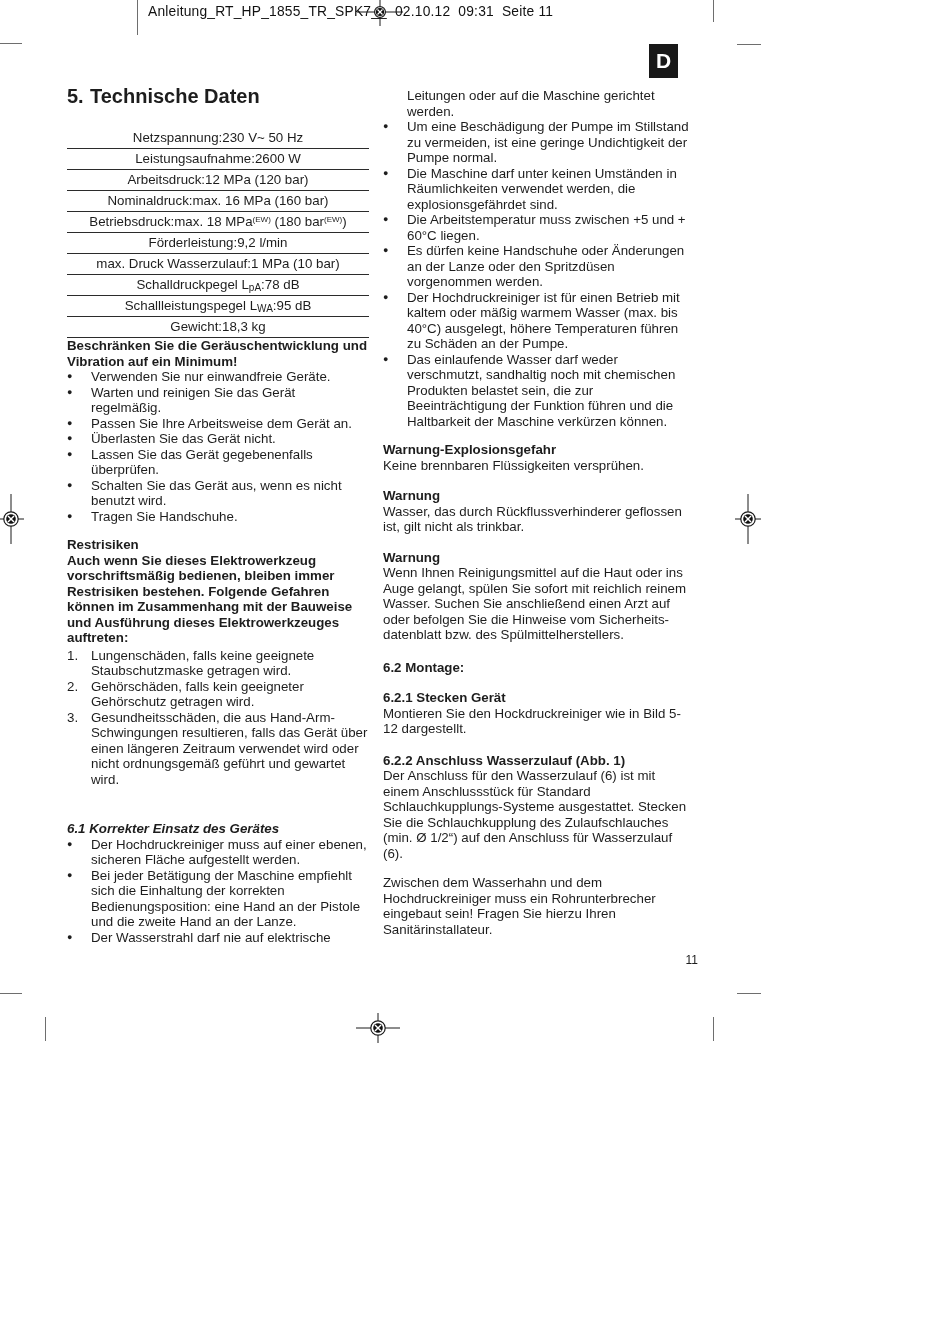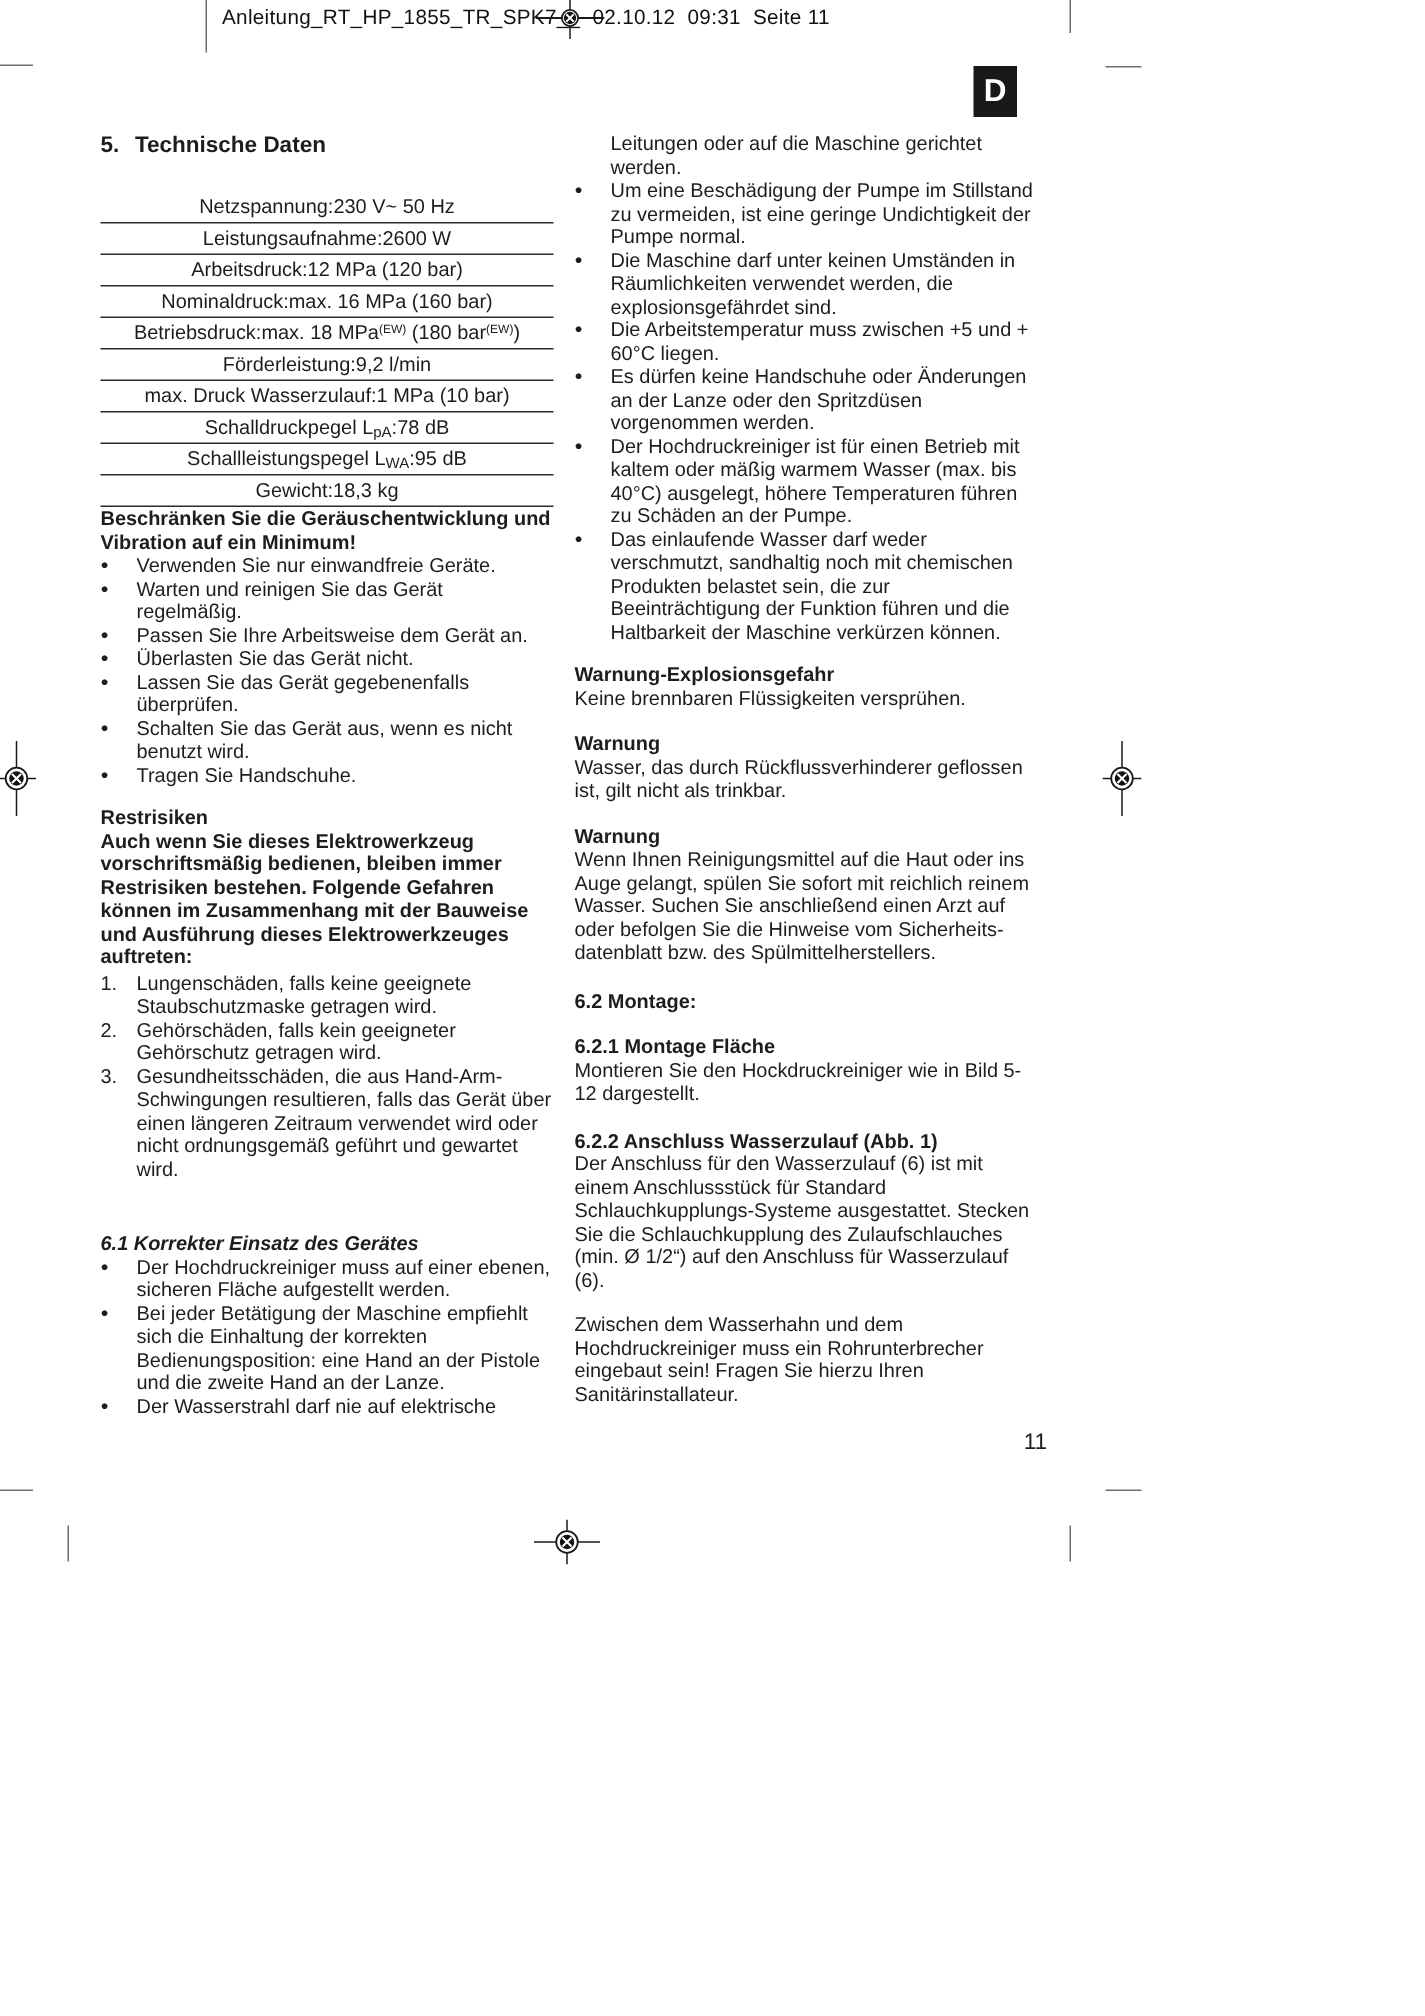--- a/index.html
+++ b/index.html
@@ -12,37 +12,37 @@
   .regmark{position:absolute;}
   
   .print-header{position:absolute;left:148px;top:4px;font-size:13.8px;line-height:16px;
                 white-space:pre;letter-spacing:0.2px;color:#111;}
   .lang-badge{position:absolute;left:649px;top:44px;width:29px;height:34px;background:#181818;
               color:#fff;font-weight:bold;font-size:21px;display:flex;align-items:center;justify-content:center;}
   
   .col{position:absolute;top:88px;font-size:13.3px;line-height:15.5px;}
   .col-left{left:67px;width:302px;}
   .col-right{left:370px;width:306px;margin-left:13px;}
-  .sec-title{font-size:15px;font-weight:bold;line-height:17px;}
+  .sec-title{font-size:20px;font-weight:bold;line-height:17px;}
   .sec-title .snum{display:inline-block;min-width:23px;}
   .sec-title .snum.narrow{min-width:20px;}
   
   .tech-table{margin-top:23px;}
   .trow{display:flex;justify-content:center;align-items:baseline;
         border-bottom:1.2px solid #2b2b2b;height:20px;line-height:19.5px;}
   .tval{text-align:right;white-space:nowrap;}
   .supx{font-size:8px;position:relative;top:-4px;letter-spacing:0;}
   .subx{font-size:10px;position:relative;top:2px;}
   .bold{font-weight:bold;}
   .bi{display:flex;}
   .dot{flex:0 0 24px;font-size:9px;line-height:15.5px;}
   .bnum{flex:0 0 24px;}
   .btext{flex:1;}
   .cont{padding-left:24px;}
-  .page-number{position:absolute;left:650px;top:953px;width:48px;text-align:right;font-size:15px;}
+  .page-number{position:absolute;left:650px;top:953px;width:48px;text-align:right;font-size:12px;}
 </style>
 </head>
 <body>
 
 <div class="page">
 
   <div class="cm v" style="left:137px;top:0;height:35px;"></div>
   <div class="cm h" style="left:0;top:43px;width:22px;"></div>
   <div class="cm v" style="left:713px;top:0;height:22px;"></div>
   <div class="cm h" style="left:737px;top:44px;width:24px;"></div>
@@ -242,21 +242,21 @@
     <div>Keine brennbaren Flüssigkeiten versprühen.</div>
 
     <div class="bold" style="margin-top:15px;">Warnung</div>
     <div>Wasser, das durch Rückflussverhinderer geflossen ist, gilt nicht als trinkbar.</div>
 
     <div class="bold" style="margin-top:15px;">Warnung</div>
     <div>Wenn Ihnen Reinigungsmittel auf die Haut oder ins Auge gelangt, spülen Sie sofort mit reichlich reinem Wasser. Suchen Sie anschließend einen Arzt auf oder befolgen Sie die Hinweise vom Sicherheits-datenblatt bzw. des Spülmittelherstellers.</div>
 
     <div class="bold" style="margin-top:17px;">6.2 Montage:</div>
 
-    <div class="bold" style="margin-top:15px;">6.2.1 Montage Fläche</div>
+    <div class="bold" style="margin-top:15px;">6.2.1 Stecken Gerät</div>
     <div>Montieren Sie den Hockdruckreiniger wie in Bild 5-12 dargestellt.</div>
 
     <div class="bold" style="margin-top:16px;">6.2.2 Anschluss Wasserzulauf (Abb. 1)</div>
     <div>Der Anschluss für den Wasserzulauf (6) ist mit einem Anschlussstück für Standard Schlauchkupplungs-Systeme ausgestattet. Stecken Sie die Schlauchkupplung des Zulaufschlauches (min. Ø 1/2“) auf den Anschluss für Wasserzulauf (6).</div>
 
     <div style="margin-top:14px;">Zwischen dem Wasserhahn und dem Hochdruckreiniger muss ein Rohrunterbrecher eingebaut sein! Fragen Sie hierzu Ihren Sanitärinstallateur.</div>
   </div>
 
   <div class="page-number">11</div>
 

